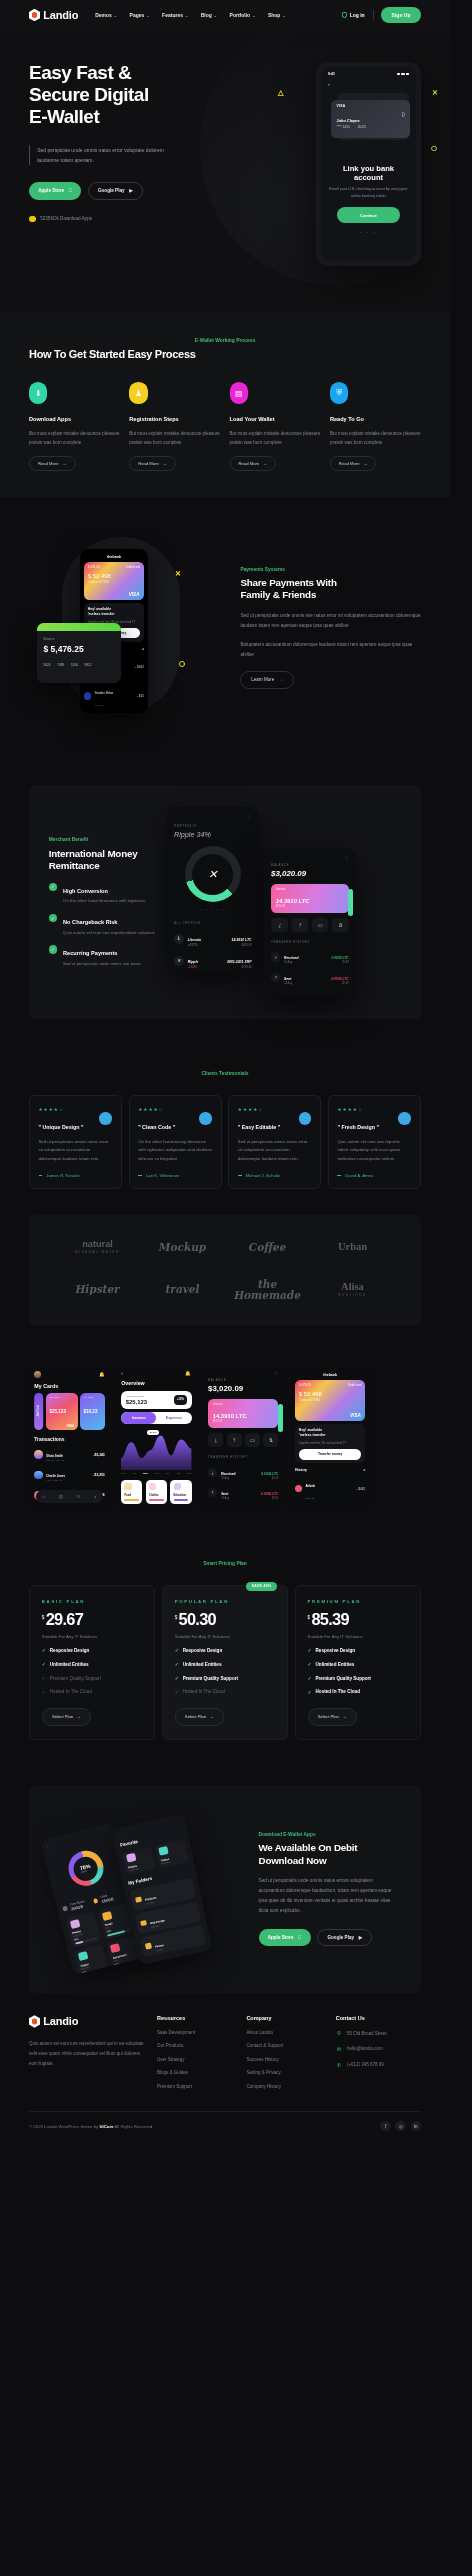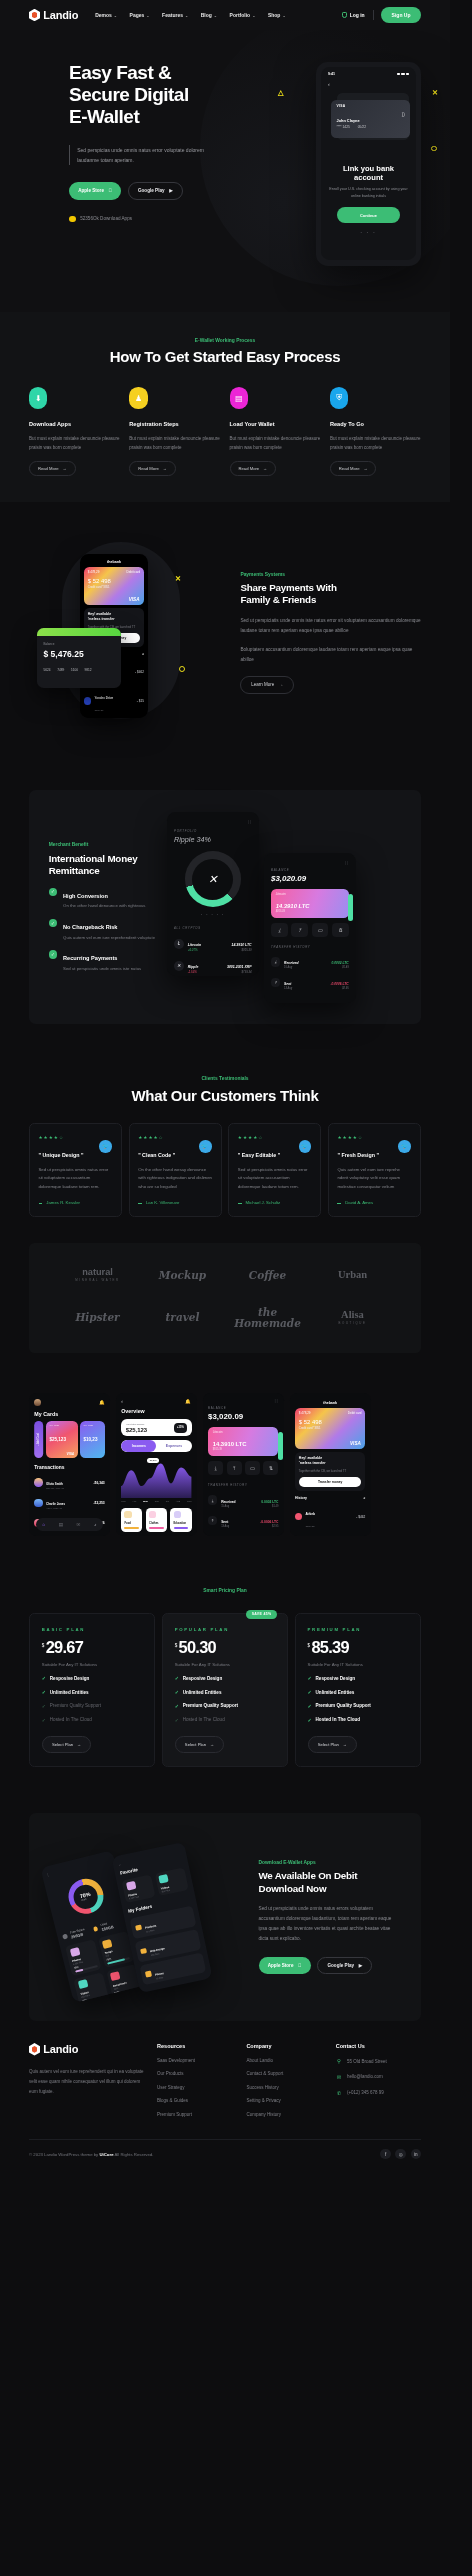--- a/index.html
+++ b/index.html
@@ -45,21 +45,21 @@
     padding: 4.6px 10.5px; border-radius: 13px; border: none; cursor: pointer;
   }
 
   
   .hero { position: relative; padding: 31.5px 29px 46px; background: #101012; overflow: hidden; }
   .hero-arc {
     position:absolute; right:-26px; top:-19.7px; width: 276px; height: 276px;
     border-radius: 50%; background: radial-gradient(circle at 30% 70%, #17181c 0%, #101012 70%);
   }
   .hero-inner { position: relative; display: flex; }
-  .hero-left { width: 217px; margin-left: 40px; }
+  .hero-left { width: 217px; }
   h1.hero-title {
     font-size: 19px; line-height: 1.17; font-weight: bold; letter-spacing: -0.5px;
   }
   .hero-sub {
     margin-top: 17px; padding-left: 7.2px; border-left: 0.7px solid #4a4b50;
     font-size: 5px; line-height: 2.0; color: #9a9ba1; max-width: 135px;
   }
   .hero-btns { display: flex; gap: 6.6px; margin-top: 17px; }
   .btn-store {
     background: #3cbd75; color:#fff; font-size: 4.6px; font-weight: bold;
@@ -100,21 +100,21 @@
   .dots { text-align:center; margin-top: 6.6px; font-size: 3.9px; letter-spacing: 2px; color:#55565c; }
 
   .deco { position:absolute; font-weight:bold; }
   .deco.x { color:#f2e21a; font-size: 7.2px; }
   .deco.tri { color:#efe01a; font-size: 7.2px; }
   .deco.circ { width: 5.9px; height: 5.9px; border:1.1px solid #efe01a; border-radius:50%; }
 
   
   .section { padding: 26px 29px; }
   .eyebrow { color:#3cbd75; font-size: 4.9px; font-weight: bold; text-align:center; }
-  h2.sec-title { font-size: 15px; font-weight: bold; text-align:center; margin-top: 5.9px; letter-spacing:-0.3px; }
+  h2.sec-title { font-size: 11px; font-weight: bold; text-align:left; margin-top: 5.9px; letter-spacing:-0.3px; }
   .bg-soft { background:#121315; }
 
   
   .proc-grid { display:grid; grid-template-columns: repeat(4,1fr); gap: 9.2px; margin-top: 22px; }
   .proc-ic {
     width: 18.4px; height: 22px; border-radius: 50%/40%; display:flex; align-items:center; justify-content:center;
     font-size: 7.9px; color:#fff; position: relative;
   }
   .proc-ic::after{content:"";position:absolute;inset:-1.3px -1.3px -1.3px -1.3px;border-radius:inherit;background:rgba(255,255,255,.05);z-index:-1;}
   .proc-h { font-size: 5.6px; font-weight:bold; margin-top: 11.8px; }
@@ -644,21 +644,20 @@
             <span><span class="th-n">Sent</span><div class="th-d">13 Aug</div></span>
             <span class="th-r"><span class="th-a" style="color:#e8486a">-0.0006 LTC</span><div class="th-s">$2.95</div></span>
           </div>
         </div>
       </div>
     </div>
   </div>
 
   <div class="section">
     <div class="eyebrow">Clients Testimonials</div>
-    <h2 class="sec-title">What Our Customers Think</h2>
     <div class="tst-grid">
       <div class="tst">
         <div class="stars">★★★★☆</div>
         <div class="tw">🐦</div>
         <div class="tst-h">" Unique Design "</div>
         <div class="tst-p">Sed ut perspiciatis omnis natus error sit voluptatem accusantium doloremque laudane totam rem.</div>
         <div class="tst-a">
             <span class="dash"></span>
             <span>James R. Kessler</span>
           </div>

